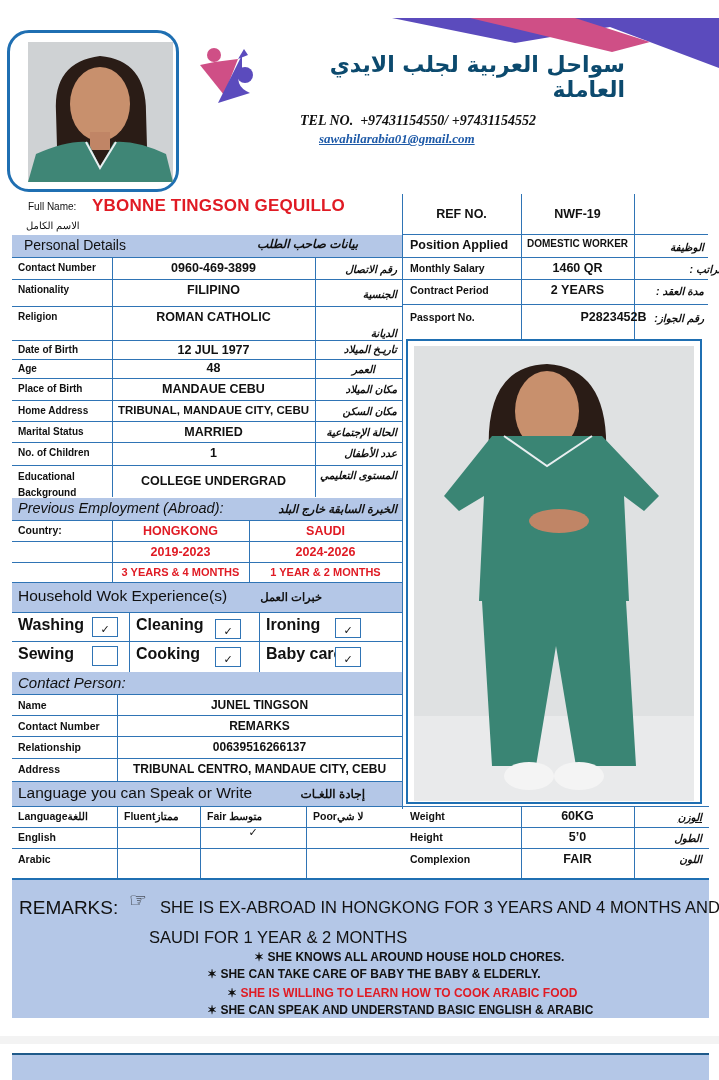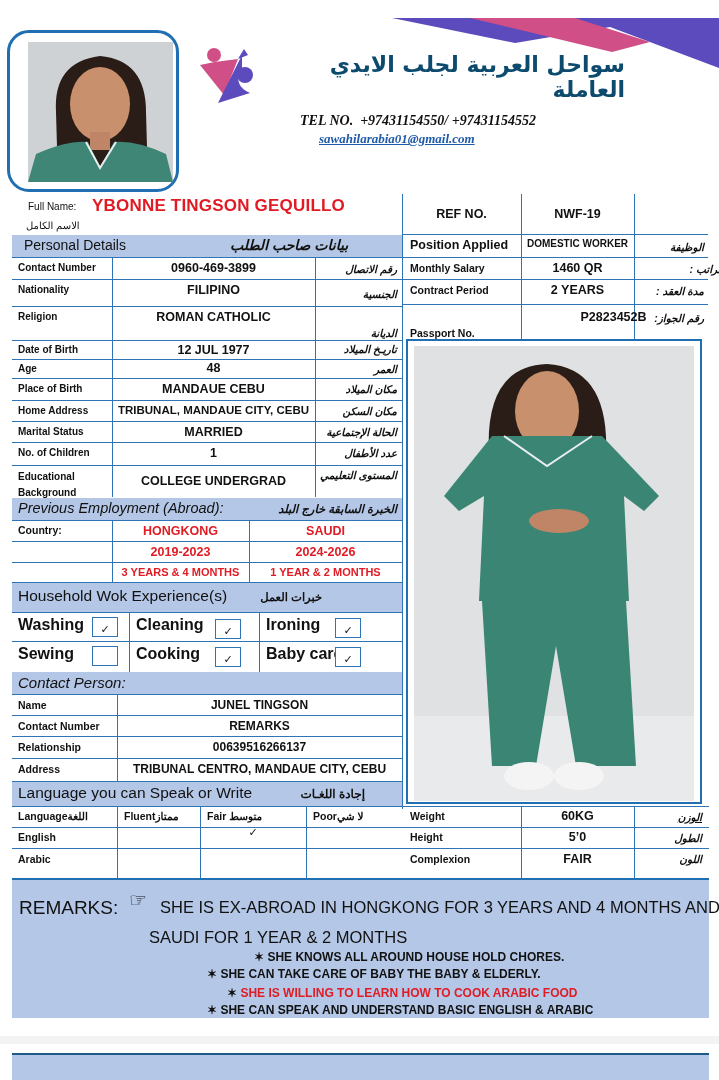--- a/index.html
+++ b/index.html
@@ -93,27 +93,27 @@
 <div class="ar" style="left:636px;top:241px;width:68px;">الوظيفة</div>
 
 <div class="lbl" style="left:410px;top:262px;">Monthly Salary</div>
 <div class="val" style="left:521px;top:261px;width:113px;">1460 QR</div>
 <div class="ar" style="left:656px;top:263px;width:68px;">الراتب :</div>
 
 <div class="lbl" style="left:410px;top:284px;">Contract Period</div>
 <div class="val" style="left:521px;top:283px;width:113px;">2 YEARS</div>
 <div class="ar" style="left:636px;top:285px;width:68px;">مدة العقد :</div>
 
-<div class="lbl" style="left:410px;top:327px;">Passport No.</div>
+<div class="lbl" style="left:410px;top:311px;">Passport No.</div>
 <div class="val" style="left:521px;top:310px;width:113px;margin-left:36px;">P2823452B</div>
 <div class="ar" style="left:636px;top:312px;width:68px;">رقم الجواز:</div>
 
 <div class="band" style="left:12px;top:235px;width:390px;height:22px;"></div>
 <div class="sec-title" style="left:24px;top:237px;font-size:14px;">Personal Details</div>
-<div class="sec-title" style="left:230px;top:237px;font-size:14px;font-style:italic;font-weight:bold;direction:rtl;width:155px;text-align:left;">بيانات صاحب الطلب</div>
+<div class="sec-title" style="left:230px;top:237px;font-size:12px;font-style:italic;font-weight:bold;direction:rtl;width:155px;text-align:center;">بيانات صاحب الطلب</div>
 
 <div class="vline" style="left:112px;top:257px;height:240px;"></div>
 <div class="vline" style="left:315px;top:257px;height:240px;"></div>
 <div class="vline" style="left:402px;top:234px;height:575px;"></div>
 <div class="hline" style="left:12px;top:257px;width:390px;"></div>
 <div class="hline" style="left:12px;top:279px;width:390px;"></div>
 <div class="hline" style="left:12px;top:306px;width:390px;"></div>
 <div class="hline" style="left:12px;top:340px;width:390px;"></div>
 <div class="hline" style="left:12px;top:359px;width:390px;"></div>
 <div class="hline" style="left:12px;top:378px;width:390px;"></div>
@@ -138,21 +138,21 @@
   <div class="ar" style="left:317px;top:327px;width:80px;">الديانة</div>
 </div>
 <div>
   <div class="lbl" style="left:18px;top:344px;font-size:10px;">Date of Birth</div>
   <div class="val" style="left:112px;top:343px;width:203px;">12 JUL 1977</div>
   <div class="ar" style="left:317px;top:343px;width:80px;">تاريـخ الميلاد</div>
 </div>
 <div>
   <div class="lbl" style="left:18px;top:363px;font-size:10px;">Age</div>
   <div class="val" style="left:112px;top:361px;width:203px;">48</div>
-  <div class="ar" style="left:317px;top:363px;width:80px;">العمر</div>
+  <div class="ar" style="left:317px;top:363px;width:58px;">العمر</div>
 </div>
 <div>
   <div class="lbl" style="left:18px;top:383px;font-size:10px;">Place of Birth</div>
   <div class="val" style="left:112px;top:382px;width:203px;">MANDAUE CEBU</div>
   <div class="ar" style="left:317px;top:383px;width:80px;">مكان الميلاد</div>
 </div>
 <div>
   <div class="lbl" style="left:18px;top:405px;font-size:10px;">Home Address</div>
   <div class="val" style="left:112px;top:404px;width:203px;font-size:11.5px;">TRIBUNAL, MANDAUE CITY,  CEBU</div>
   <div class="ar" style="left:317px;top:405px;width:80px;">مكان السكن</div>

